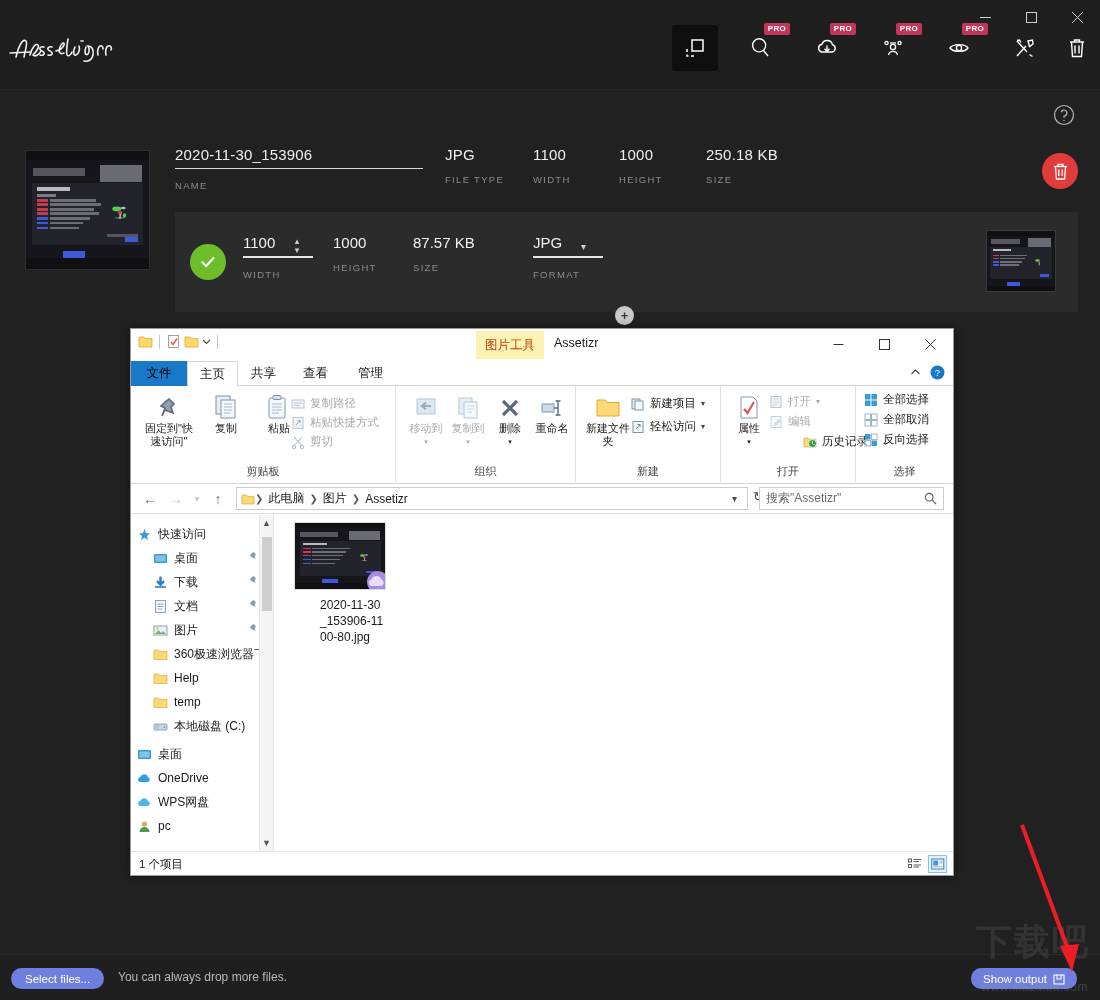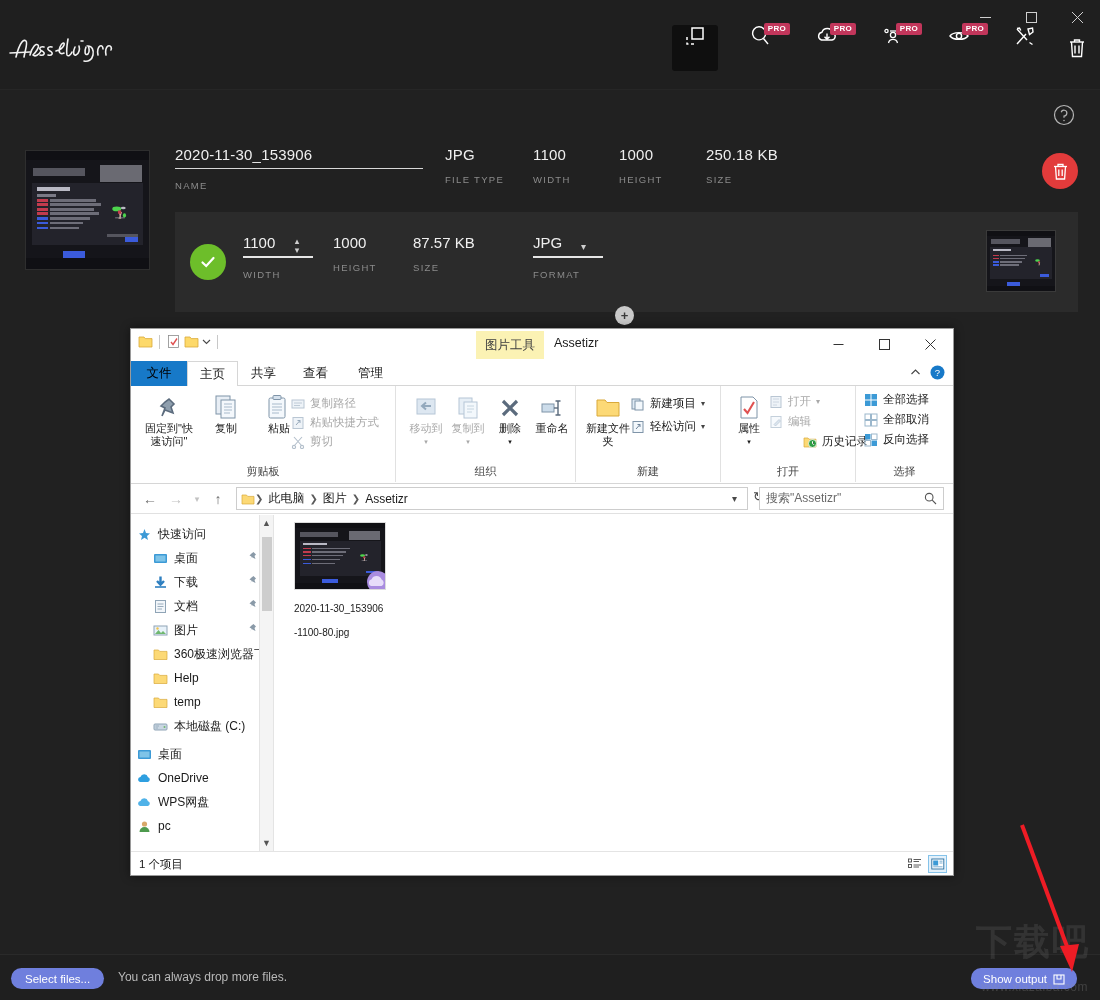--- a/index.html
+++ b/index.html
@@ -32,21 +32,21 @@
     display:flex; align-items:center;
   }
   .logo svg { display:block; }
 
   .toolbar {
     position:absolute; right:52px; top:25px; height:46px;
     display:flex; align-items:flex-start; gap:20px;
   }
   .tbtn {
     position:relative; width:46px; height:46px;
-    display:flex; justify-content:center;
+    display:flex; align-items:center; justify-content:center;
   }
   .tbtn.active { background:#0f0f0f; border-radius:3px; }
   .tbtn svg { display:block; }
   .pro {
     position:absolute; top:-2px; right:-6px;
     background:#c2365b; color:#fff;
     font-size:8px; font-weight:bold; letter-spacing:.3px;
     padding:2px 4px 2px 4px; border-radius:2px; line-height:1;
   }
   .trashbtn { position:absolute; right:0; top:25px; width:46px; height:46px;
@@ -149,21 +149,21 @@
     background:#fff; border:1px solid #9a9a9a;
     font-family:"Liberation Sans", sans-serif;
     color:#000;
     box-shadow:0 0 9px rgba(0,0,0,.45);
   }
   .ex-title { height:32px; position:relative; background:#fff; }
   .qat { position:absolute; left:7px; top:5px; display:flex; align-items:center; gap:3px; }
   .qat .sep { width:1px; height:14px; background:#c8c8c8; margin:0 3px; }
   .ptools {
     position:absolute; left:345px; top:2px; width:68px; height:28px;
-    background:#fbf2b4; color:#404040; font-size:12.5px;
+    background:#fbf2b4; color:#c2410c; font-size:12.5px;
     display:flex; align-items:center; justify-content:center;
   }
   .ex-apptitle { position:absolute; left:423px; top:7px; font-size:12.5px; color:#1a1a1a; }
   .ex-wc { position:absolute; top:0; right:0; display:flex; }
   .ex-wc div { width:46px; height:30px; display:flex; align-items:center; justify-content:center; }
 
   .ex-tabs { position:relative; height:25px; background:#fff; border-bottom:1px solid #d6d6d6; }
   .tab { position:absolute; top:0; height:25px; padding:0 12px;
          display:flex; align-items:center; font-size:12.5px; color:#1a1a1a; }
   .tab.file { background:#1779c8; color:#000000; left:0; width:56px; justify-content:center; }
@@ -210,22 +210,22 @@
   .nav-scroll { position:absolute; right:0; top:0; width:14px; bottom:0;
                 background:#f4f4f4; border-left:1px solid #e4e4e4; }
   .nav-thumb { position:absolute; left:2px; top:22px; width:10px; height:74px; background:#cdcdcd; }
   .nav-arr { position:absolute; left:0; right:0; height:16px; display:flex;
              align-items:center; justify-content:center; color:#555; font-size:9px; }
 
   .content { flex:1; position:relative; background:#fff; }
   .fileitem { position:absolute; left:20px; top:7px; width:92px; }
   .fithumb { width:92px; height:68px; border:1px solid #dcdcdc; overflow:hidden;
              background:#15151a; position:relative; }
-  .filabel { margin-top:7px; font-size:10px; color:#1a1a1a; line-height:24px;
-             word-break:break-all; }
+  .filabel { margin-top:7px; font-size:12px; color:#1a1a1a; line-height:16px;
+             word-break:break-all;margin-left:26px; }
 
   .statusbar { position:absolute; left:0; right:0; bottom:0; height:24px;
                border-top:1px solid #e4e4e4; background:#fff; }
   .stext { position:absolute; left:8px; top:5px; font-size:11.5px; color:#1a1a1a; }
   .vtoggles { position:absolute; right:6px; top:3px; display:flex; gap:4px; }
   .vtog { width:19px; height:18px; display:flex; align-items:center; justify-content:center; }
   .vtog.on { border:1px solid #85c3ea; background:#e3f1fb; }
 
   
   .mini { position:absolute; inset:0; background:#15151a; }

